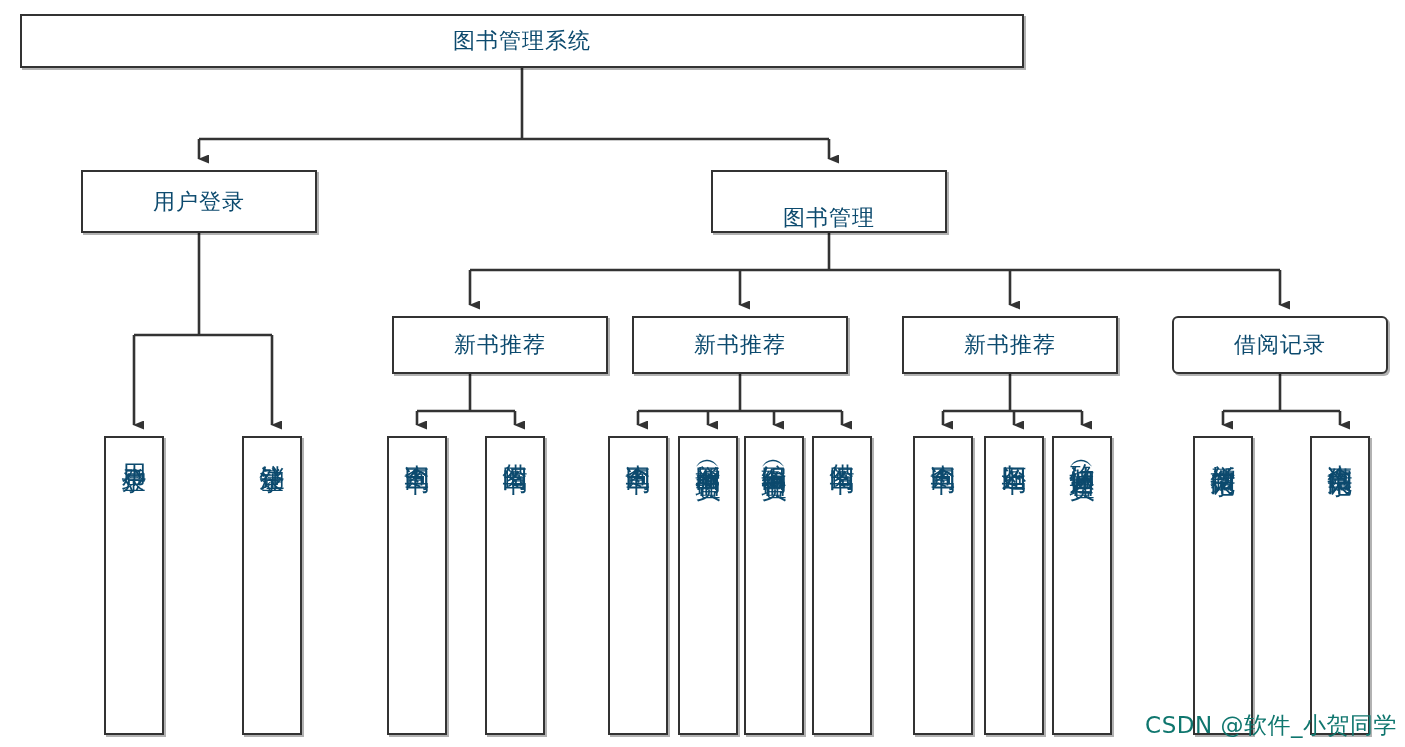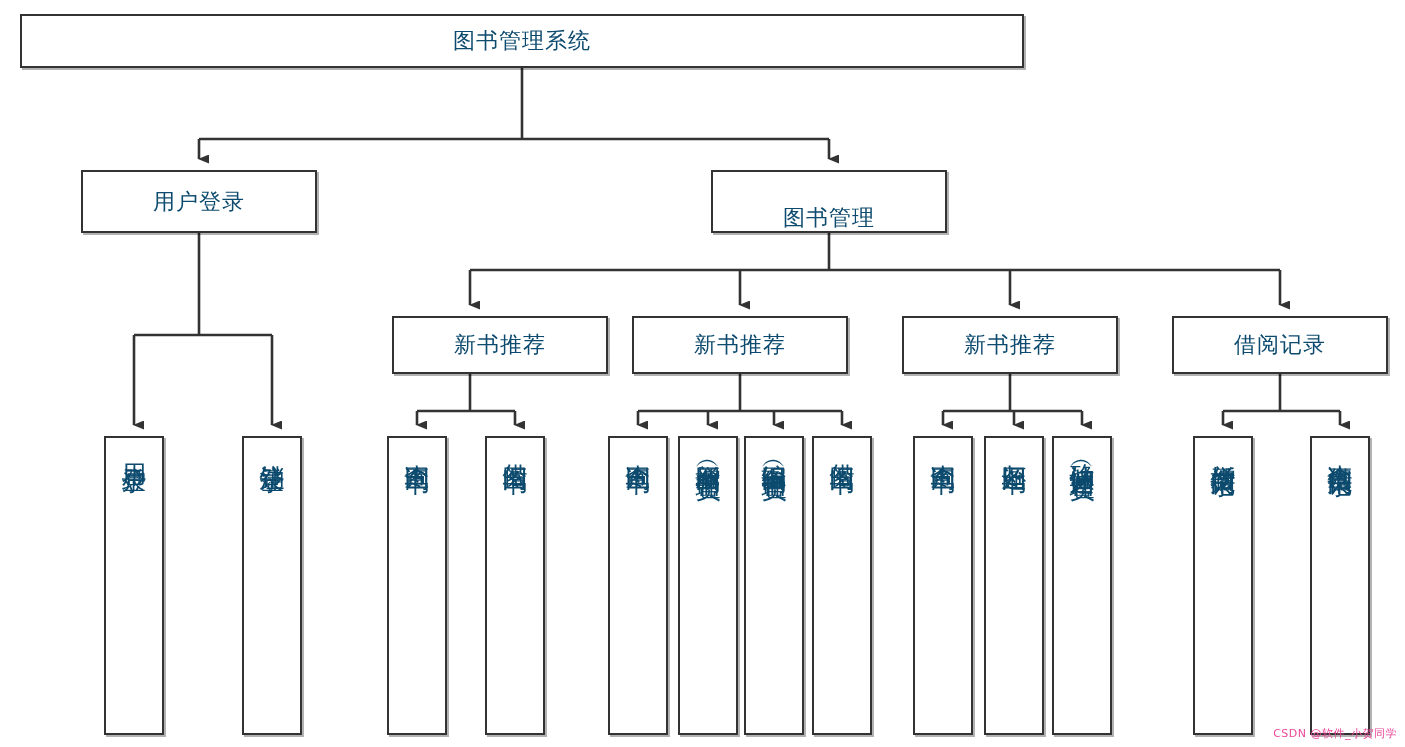--- a/index.html
+++ b/index.html
@@ -55,22 +55,22 @@
     writing-mode: vertical-rl;
     text-orientation: upright;
     font-size: 25px;
     letter-spacing: 2px;
     line-height: 1;
   }
   .watermark {
     position: absolute;
     right: 8px;
     bottom: 6px;
-    font-size: 11px;
-    color: #ec4899;
+    font-size: 23px;
+    color: #0f766e;
     letter-spacing: 0.5px;
     white-space: nowrap;
   }
 </style>
 </head>
 <body>
 
 <div id="canvas">
 
   <svg id="edges" viewBox="0 0 1405 747" xmlns="http://www.w3.org/2000/svg">
@@ -128,21 +128,21 @@
       </div>
       <div class="node horizontal" style="left: 362px; top: 316px; width: 216px; height: 58px; margin-left: 30px;">
         <span class="node-label">新书推荐</span>
       </div>
       <div class="node horizontal" style="left: 632px; top: 316px; width: 216px; height: 58px;">
         <span class="node-label">新书推荐</span>
       </div>
       <div class="node horizontal" style="left: 902px; top: 316px; width: 216px; height: 58px;">
         <span class="node-label">新书推荐</span>
       </div>
-      <div class="node horizontal" style="left: 1172px; top: 316px; width: 216px; height: 58px;">
+      <div class="node horizontal" style="left: 1172px; top: 316px; width: 216px; height: 58px; border-radius: 6px;">
         <span class="node-label">借阅记录</span>
       </div>
       <div class="node vertical" style="left: 104px; top: 436px; width: 60px; height: 299px;">
         <span class="node-label">用户登录</span>
       </div>
       <div class="node vertical" style="left: 242px; top: 436px; width: 60px; height: 299px;">
         <span class="node-label">注销登录</span>
       </div>
       <div class="node vertical" style="left: 387px; top: 436px; width: 60px; height: 299px;">
         <span class="node-label">查询图书</span>

